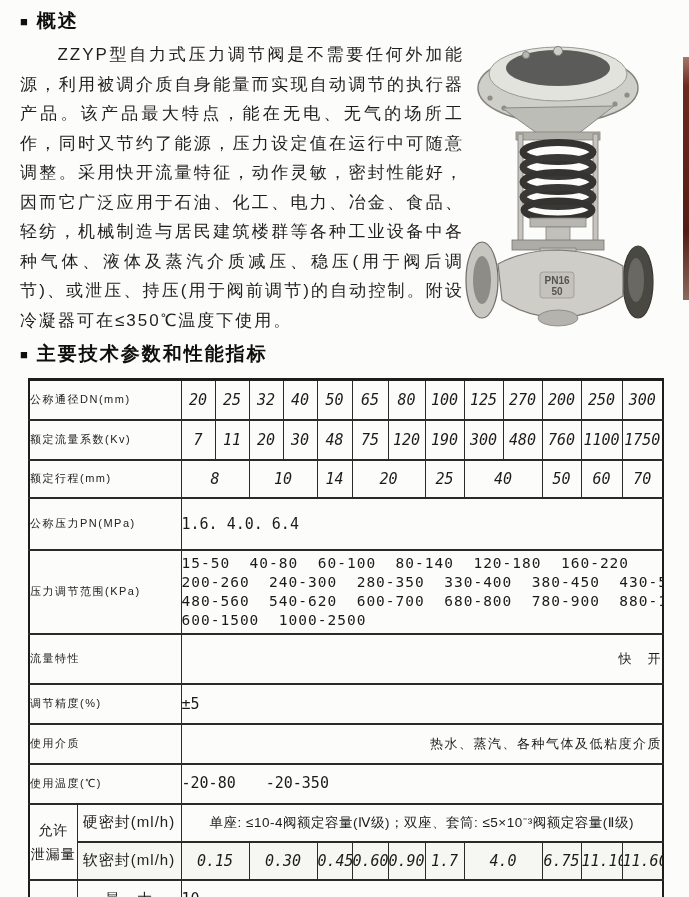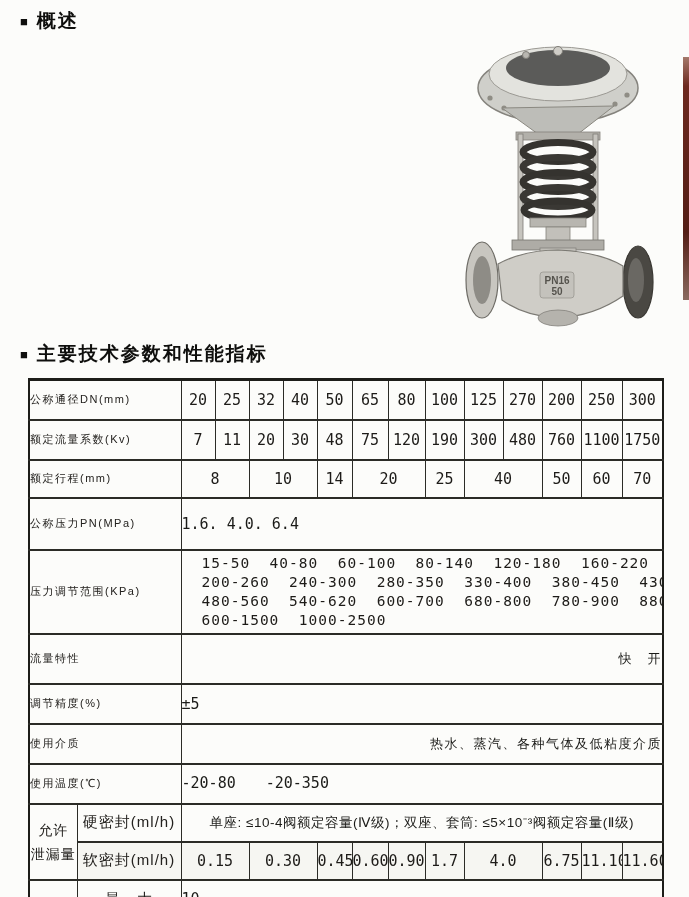--- a/index.html
+++ b/index.html
@@ -30,46 +30,47 @@
     position:absolute;left:28px;top:378px;width:634px;
     border-collapse:collapse;table-layout:fixed;
     background:#fcfcfa;
     border:2px solid #1d1d19;border-top-width:3px;border-bottom-width:3px;
   }
   table.tech td{
     border:1px solid #2b2b26;border-top-width:2px;border-bottom-width:2px;
     padding:0;overflow:hidden;vertical-align:middle;
   }
   td.lbl{font-size:11px;text-align:left;padding-left:10px;letter-spacing:1.5px;color:#23211e;}
-  td.num{font-family:"DejaVu Sans Mono",monospace;font-size:15px;text-align:center;color:#1d1b18;}
+  td.num{font-family:"DejaVu Sans Mono",monospace;font-size:15px;text-align:center;color:#1d1b18;font-style:italic;}
   td.ctr{text-align:right;font-size:13px;letter-spacing:1.5px;}
   td.mono-ctr{font-family:"DejaVu Sans Mono",monospace;text-align:left;font-size:15px;}
   td.range-cell{text-align:left;padding:5px 4px 5px 40px;}
   .range-line{
     font-family:"DejaVu Sans Mono",monospace;font-size:14.5px;line-height:19px;
-    letter-spacing:1px;white-space:pre;color:#1d1b18;margin-left:20px;
+    letter-spacing:1px;white-space:pre;color:#1d1b18;
   }
   td.grp{font-size:14px;text-align:center;letter-spacing:1px;line-height:24px;color:#23211e;}
   td.sublbl{font-size:15px;text-align:center;letter-spacing:1px;color:#23211e;}
   td.hard-val{font-size:13.5px;text-align:center;letter-spacing:0.5px;border-radius:15px;}
   tr.min-row td{background:#e6e6e2;}
   tr.soft-row td{background:#f6f6f2;}
 </style>
 </head>
 <body>
 
 <div class="page">
 
   <div class="edge-stripe"></div>
 
   <div class="sec-heading h-overview">
     <span class="bullet">■</span>
     <span>概述</span>
   </div>
 
+  <p class="overview-text">ZZYP型自力式压力调节阀是不需要任何外加能源，利用被调介质自身能量而实现自动调节的执行器产品。该产品最大特点，能在无电、无气的场所工作，同时又节约了能源，压力设定值在运行中可随意调整。采用快开流量特征，动作灵敏，密封性能好，因而它广泛应用于石油、化工、电力、冶金、食品、轻纺，机械制造与居民建筑楼群等各种工业设备中各种气体、液体及蒸汽介质减压、稳压(用于阀后调节)、或泄压、持压(用于阀前调节)的自动控制。附设冷凝器可在≤350℃温度下使用。</p>
 
   <div class="valve-photo">
     <svg width="222" height="312" viewBox="0 0 222 312" xmlns="http://www.w3.org/2000/svg">
 
       <g>
         <ellipse cx="106" cy="64" rx="80" ry="35" fill="#cfcfca" stroke="#85837d" stroke-width="1.5"></ellipse>
         <ellipse cx="106" cy="50" rx="69" ry="27" fill="#e3e3de" stroke="#9b9993" stroke-width="1"></ellipse>
         <ellipse cx="106" cy="44" rx="52" ry="18" fill="#ececе7" fill-opacity="0.6"></ellipse>
         <circle cx="74" cy="31" r="3.5" fill="#b9b7b1" stroke="#807e78"></circle>
         <circle cx="106" cy="27" r="4.5" fill="#cfcdc7" stroke="#807e78"></circle>

